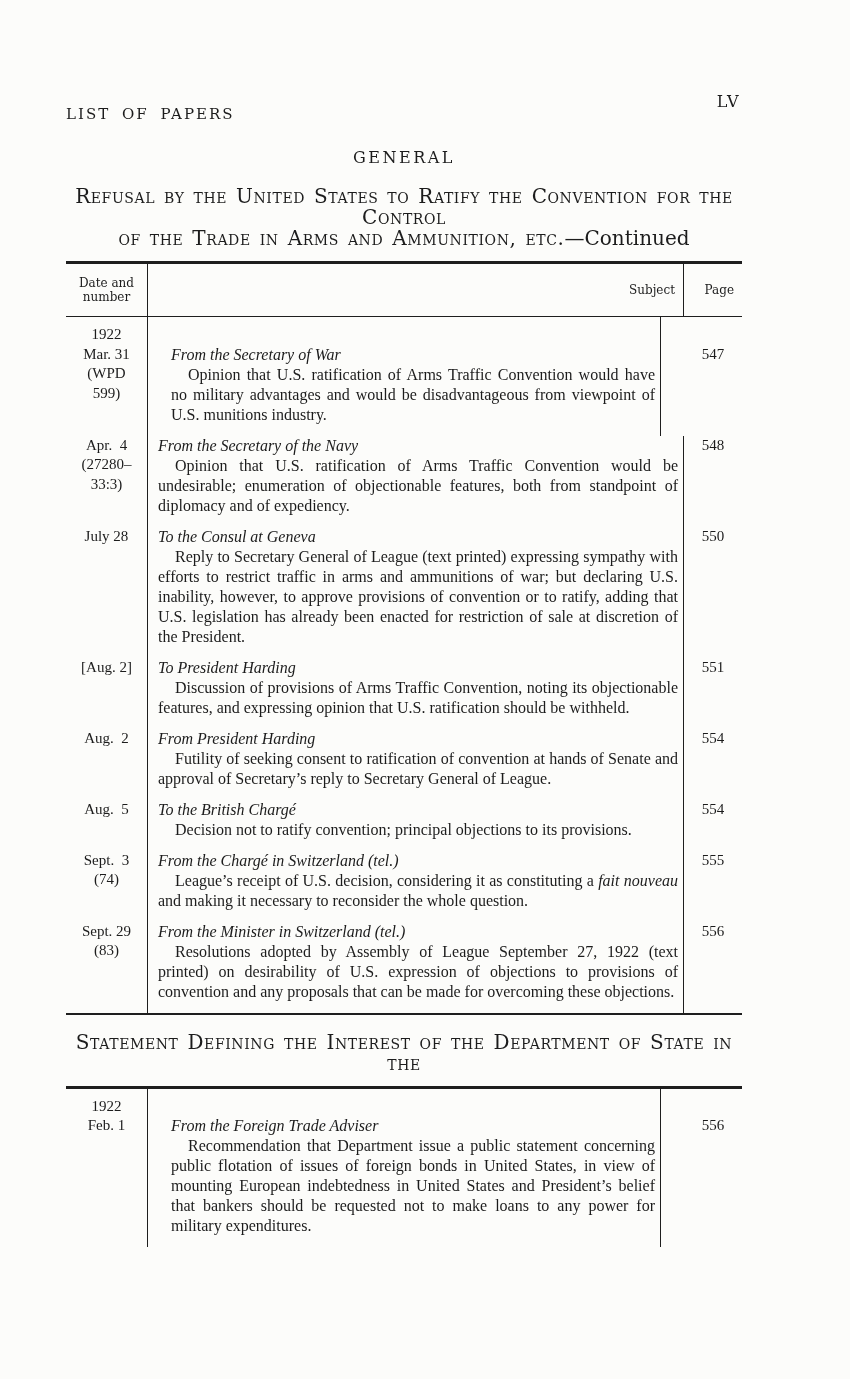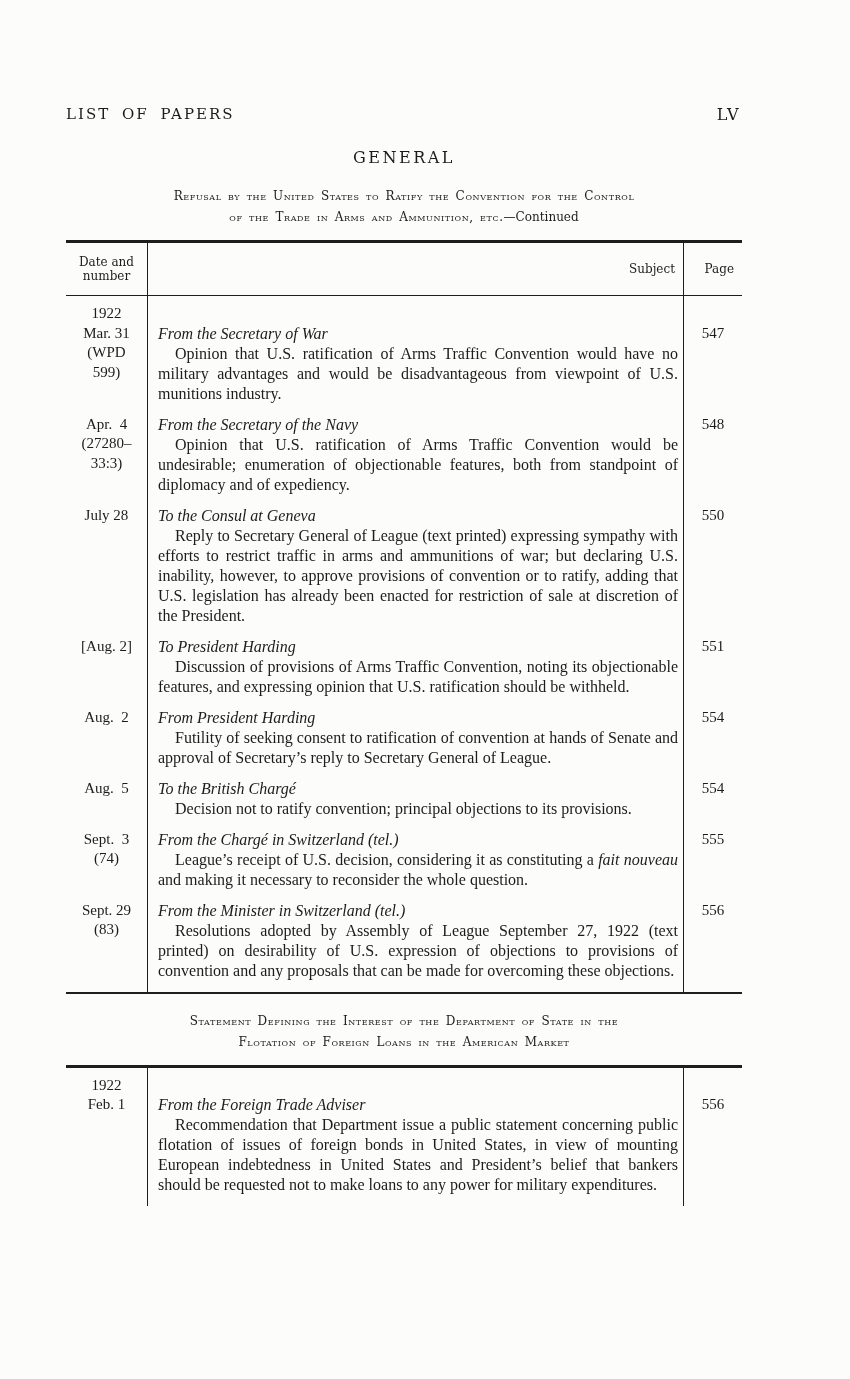--- a/index.html
+++ b/index.html
@@ -9,25 +9,25 @@
     font-family:"DejaVu Serif", "Liberation Serif", serif;
     color:#1c1c1c;
     position:relative;
     overflow:hidden;
   }
   .content { position:relative; margin-left:66px; width:676px; }
 
   
   .running-head { position:relative; padding-top:104px; text-align:left; height:20px; }
   .rh-title { font-size:15px; letter-spacing:2px; word-spacing:5px; }
-  .rh-folio { position:absolute; right:2px; bottom:0; font-size:16px; letter-spacing:1.5px; }
+  .rh-folio { position:absolute; right:2px; bottom:13px; font-size:16px; letter-spacing:1.5px; }
 
   .general { text-align:center; margin-top:24px; font-size:16px; letter-spacing:2.5px; word-spacing:3px; }
 
-  .sec-heading { text-align:center; margin-top:19px; font-size:12px; line-height:21px; }
+  .sec-heading { text-align:center; margin-top:19px; font-size:20px; line-height:21px; }
   .sc { font-variant:small-caps; letter-spacing:0.6px; word-spacing:2px; }
   .cont { font-style:normal; }
 
   
   .ltable { margin-top:12px; border-top:3px solid #1e1e1e; }
   .t1 { border-bottom:2px solid #1e1e1e; }
   .c-date  { width:81px; flex:none; }
   .c-subj  { flex:1; border-left:1.5px solid #1e1e1e; border-right:1.5px solid #1e1e1e; min-width:0; }
   .c-page  { width:58px; flex:none; }
 
@@ -36,21 +36,21 @@
   .th-label { font-size:12px; text-align:center; line-height:14px; padding:0 8px; }
 
   .tbody { }
   .trow { display:flex;font-family:Liberation Serif, serif; }
   .trow .c-date { text-align:center; font-size:15px; line-height:19.5px; padding-top:0; }
   .dline { white-space:pre; }
   .trow .c-subj { padding:0 5px 11px 10px; }
   .trow .c-page { text-align:center; font-size:15px; line-height:19.5px; }
   .trow.first > div { padding-top:8px; }
   .has-year .c-subj, .has-year .c-page { padding-top:19.5px; }
-  .has-year.first .c-subj, .has-year.first .c-page { padding-top:27.5px; }
+  .has-year.first .c-subj, .has-year.first .c-page { padding-top:27.5px;padding-left:23px; }
 
   .stitle { font-style:italic; font-size:16px; line-height:20px; }
   .sbody  { margin:0; font-size:16px; line-height:20px; text-align:justify; text-indent:17px; }
   .sbody i { font-style:italic; }
 
   .sec2-block { margin-top:17px; }
 </style>
 </head>
 <body>
 
@@ -175,21 +175,20 @@
           <p class="sbody"><span>Resolutions adopted by Assembly of League September 27, 1922 (text printed) on desirability of U.S. expression of objections to provisions of convention and any proposals that can be made for overcoming these objections.</span></p>
         </div>
         <div class="c-page">556</div>
       </div>
 
     </div>
   </div>
 
   <div class="sec-heading sec2-block">
     <span class="sc">Statement Defining the Interest of the Department of State in the</span><br>
-    <span class="sc">Flotation of Foreign Loans in the American Market</span>
   </div>
 
   <div class="ltable t2">
     <div class="tbody">
 
       <div class="trow first has-year">
         <div class="c-date">
           <div class="dline">1922</div>
           <div class="dline">Feb. 1</div>
         </div>

